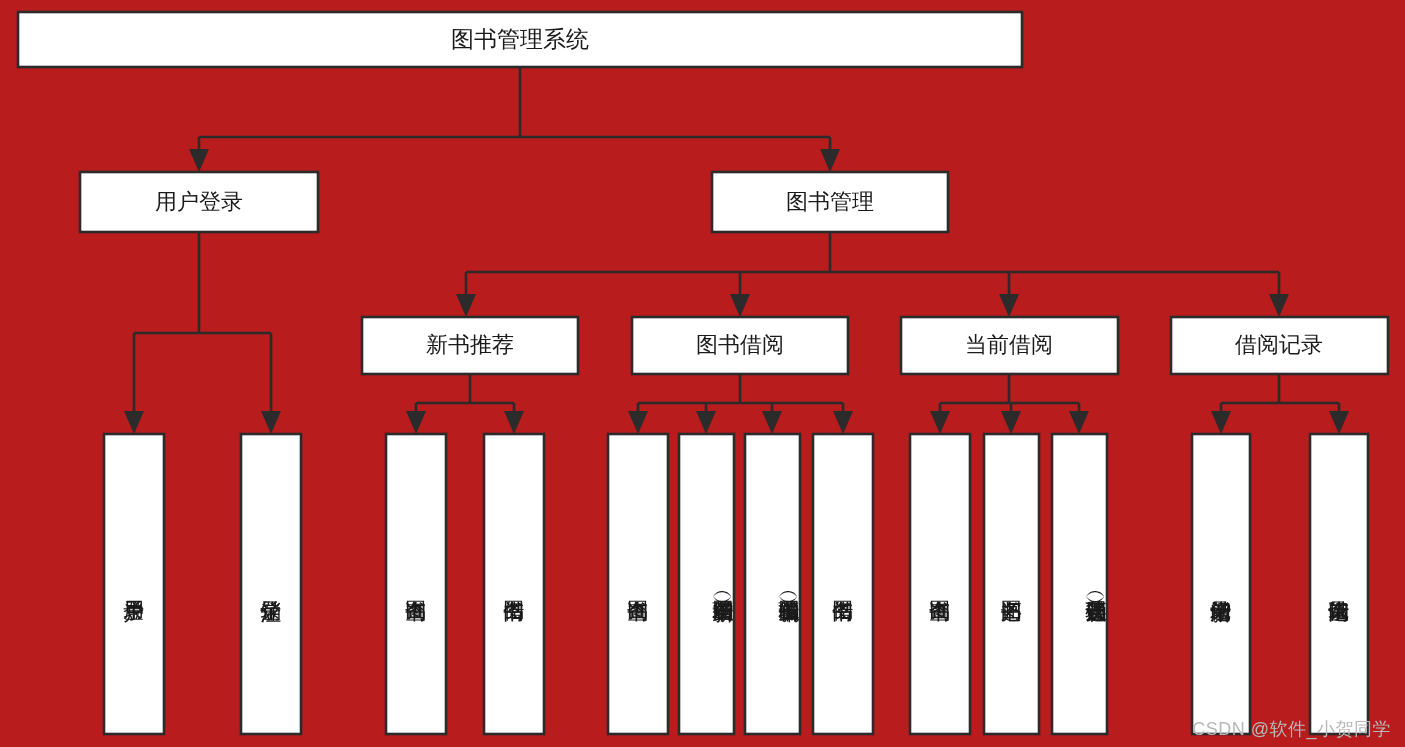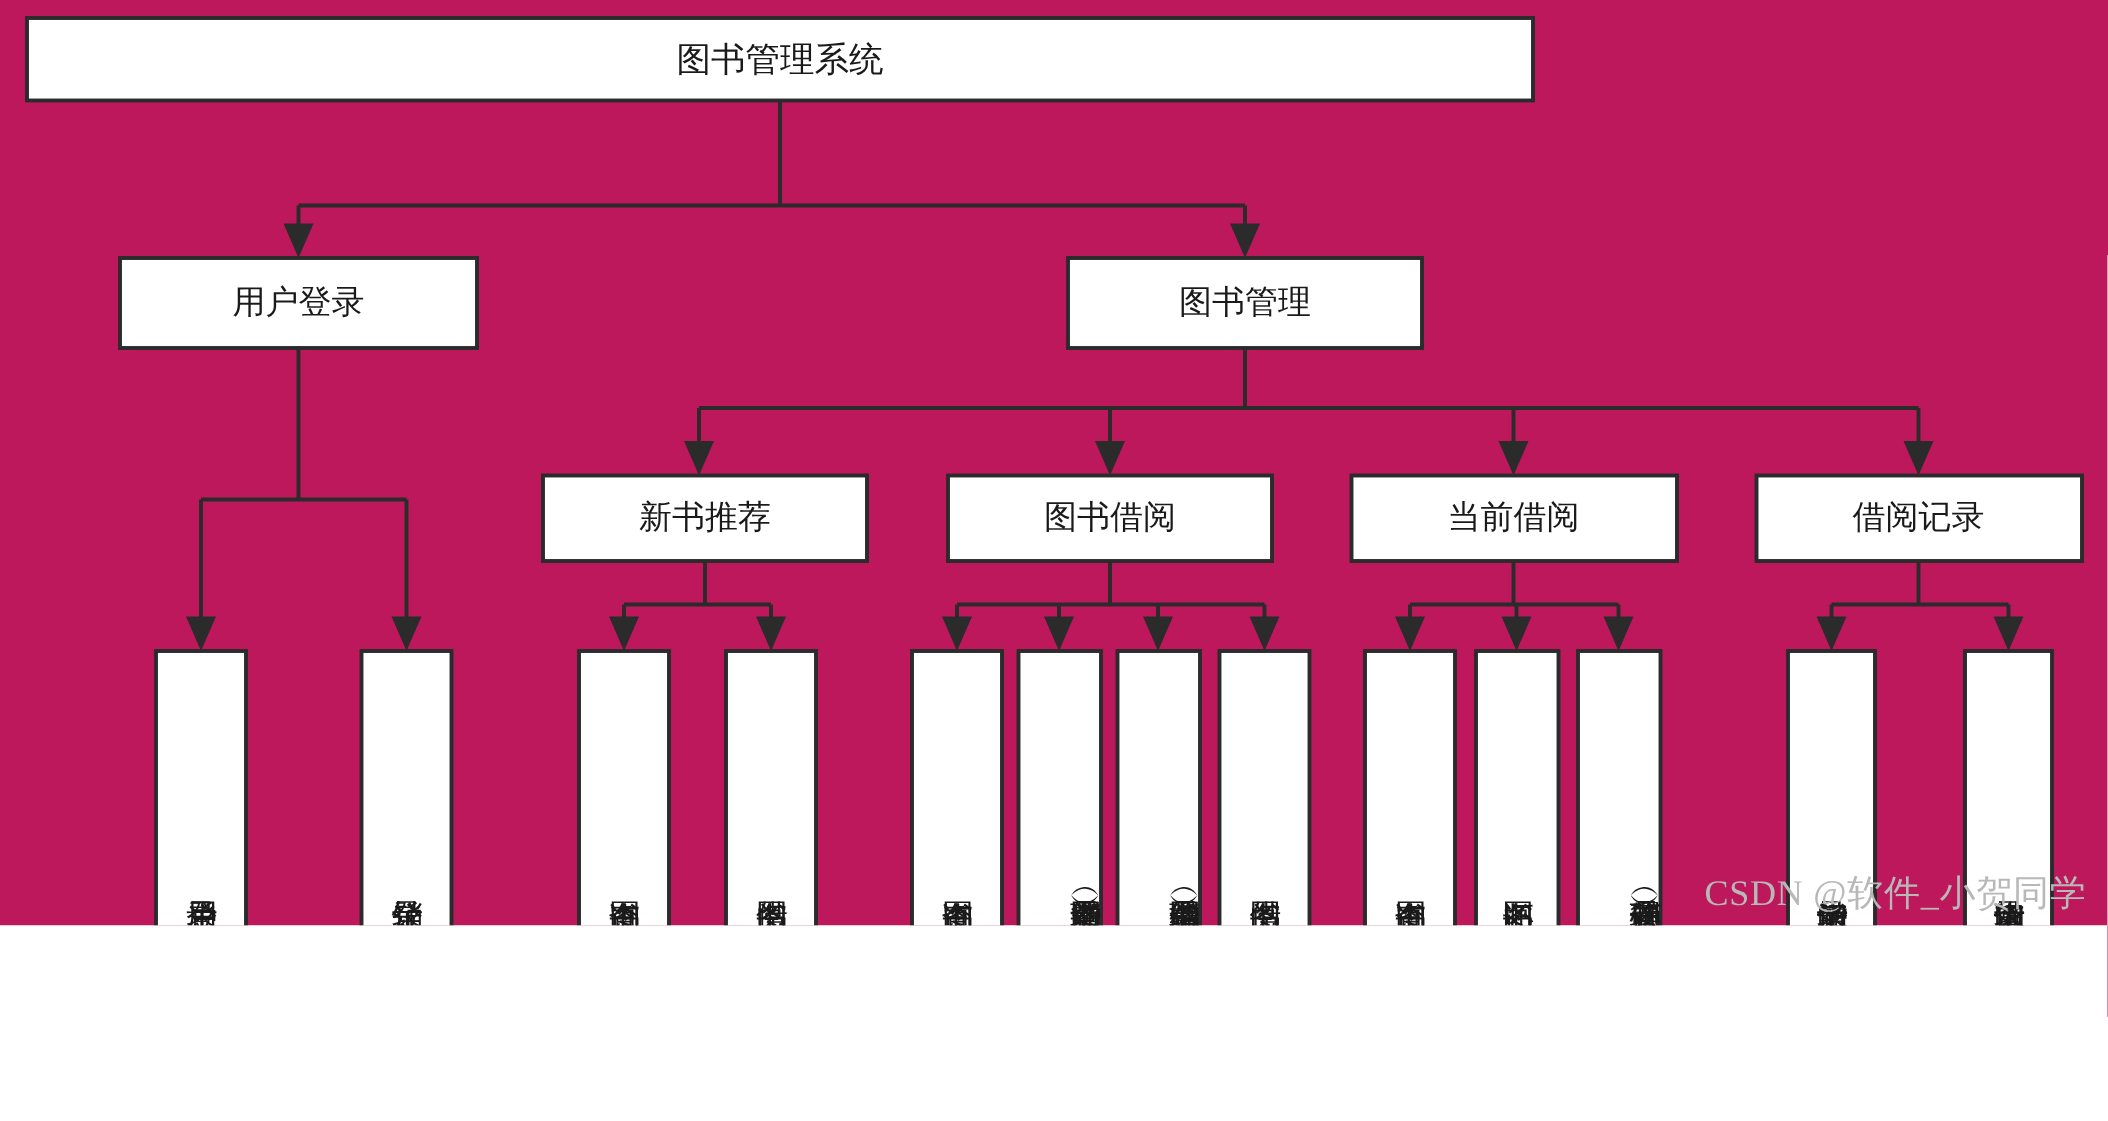--- a/index.html
+++ b/index.html
@@ -6,22 +6,22 @@
     margin: 0;
     padding: 0;
     background: #ffffff;
   }
   body {
     font-family: "Liberation Sans", "DejaVu Sans", sans-serif;
   }
   #diagram-root {
     position: relative;
     width: 1405px;
-    height: 617px;
-    background: #be185d;
+    height: 747px;
+    background: #b91c1c;
     overflow: hidden;
   }
   svg#flow {
     position: absolute;
     left: 0;
     top: 0;
     width: 1405px;
     height: 747px;
     display: block;
   }
@@ -67,22 +67,22 @@
     white-space: nowrap;
     display: flex;
     align-items: center;
     justify-content: center;
     pointer-events: none;
   }
   .watermark {
     position: absolute;
     right: 14px;
     bottom: 6px;
-    font-family: Liberation Serif, serif;
-    font-size: 24px;
+    font-family: Liberation Sans, sans-serif;
+    font-size: 18px;
     color: #b8b8b8;
     white-space: nowrap;
     letter-spacing: 0.5px;
   }
 </style>
 </head>
 <body>
 
 <div id="diagram-root">
 

